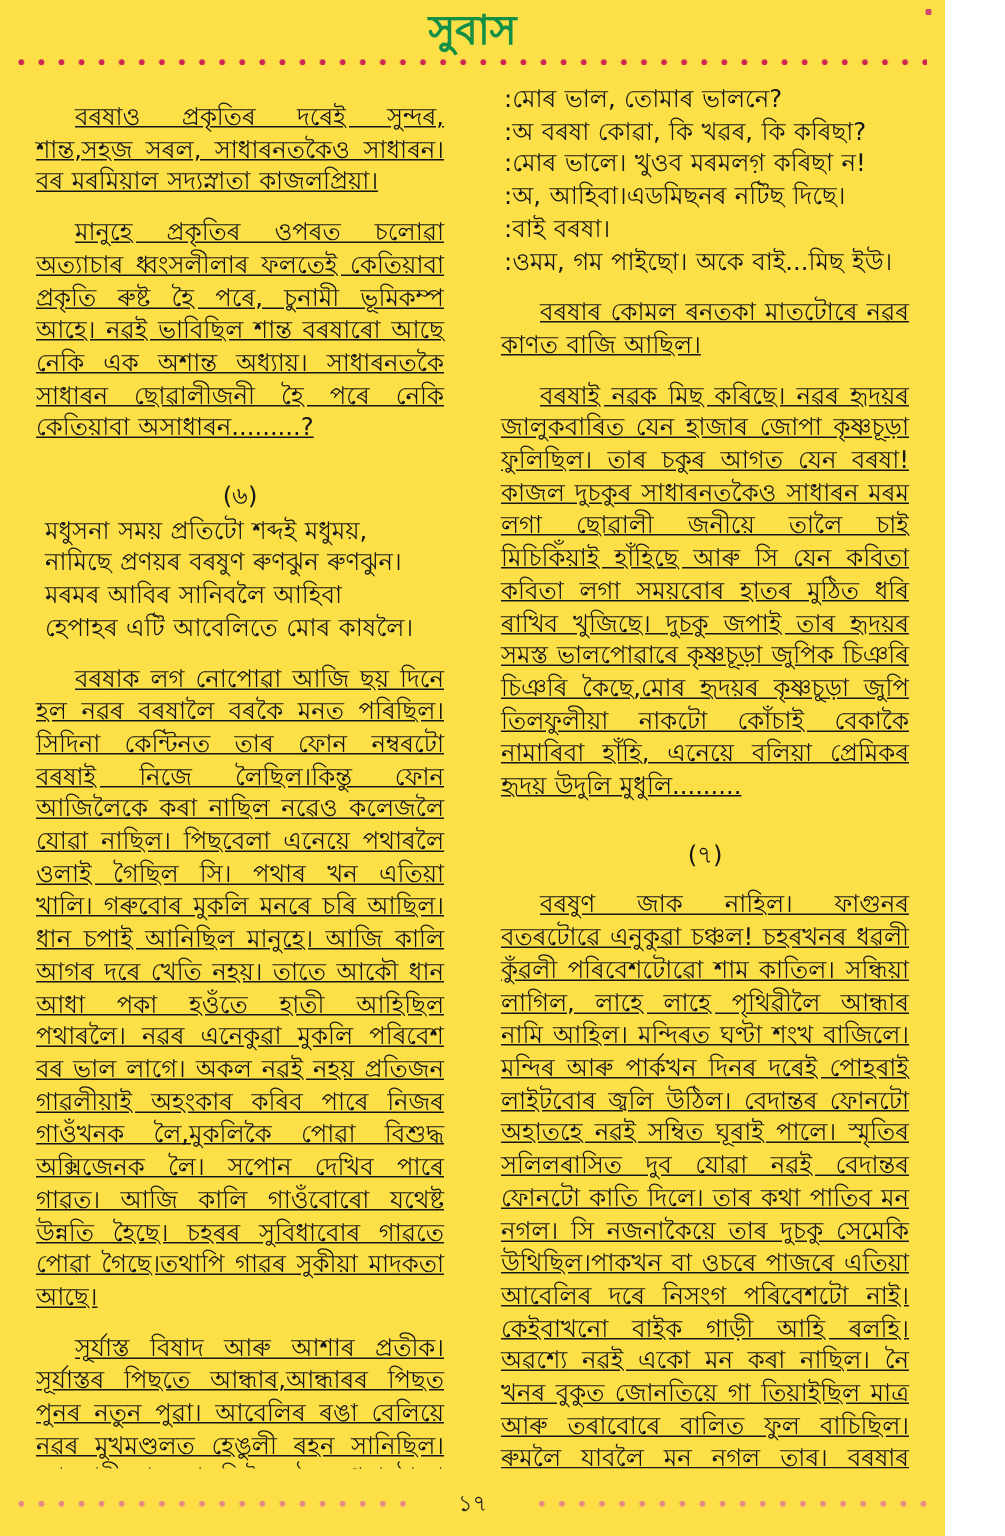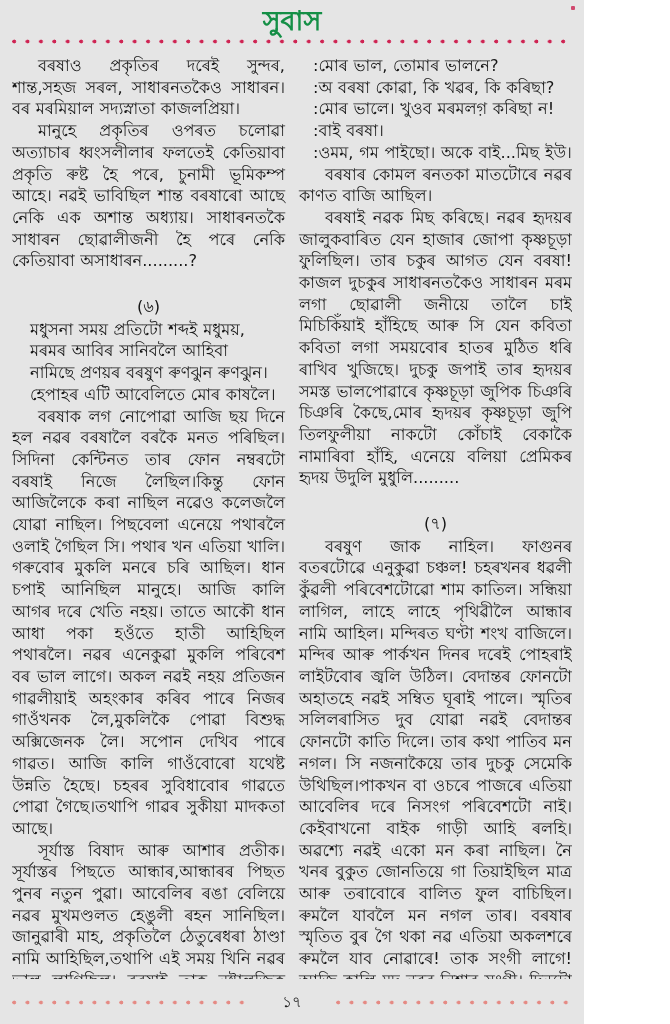--- a/index.html
+++ b/index.html
@@ -3,24 +3,24 @@
 <meta charset="utf-8">
 <style>
   html, body { margin: 0; padding: 0; background: #ffffff; }
   body {
     width: 670px; height: 1024px; overflow: hidden;
     font-family: "DejaVu Sans", "Liberation Sans", sans-serif;
     color: #161616;
   }
   .page {
     position: relative;
-    width: 584px; height: 1024px;
+    width: 630px; height: 1024px;
     box-sizing: border-box;
     padding: 5px 12px 0 12px;
-    background: #e5e5e5;
+    background: #fde047;
   }
   .title {
     margin: 0; text-align: center;
     color: #148f46;
     font-size: 27px; line-height: 31px; font-weight: 600;
   }
   .dot-rule {
     height: 5px; margin-top: 3px;
     background-image: radial-gradient(circle at 2.2px 2.5px, #cf2453 1.7px, transparent 2.2px);
     background-size: 13.4px 5px;
@@ -34,21 +34,21 @@
     display: flex; gap: 14px;
     margin-top: 11px;
     height: 924px; overflow: hidden;
   }
   .col {
     flex: 1 1 0; min-width: 0;
     text-align: justify;
     font-size: 16.2px; line-height: 21.7px;
     word-spacing: 0.5px;
   }
-  .para { margin: 0; text-indent: 26px; }
+  .para { margin: 12px; text-indent: 26px; text-decoration: underline; }
   .para.cont { text-indent: 0; }
   .section-head { text-align: center; margin: 24px 0 1px 0; }
   .verse .vline, .dialogue .vline { text-align: left; }
   .verse .vline { text-indent: 18px; }
   .dialogue .vline { text-indent: 14px; }
   .footer {
     position: absolute; left: 12px; right: 12px; bottom: 14px;
     display: flex; align-items: center;
   }
   .footer .dot-rule {
@@ -69,32 +69,33 @@
     <h1 class="title">সুবাস</h1>
     <div class="dot-rule"></div>
   </header>
   <main class="columns">
     <section class="col" id="col-left">
         <p class="para">বৰষাও প্ৰকৃতিৰ দৰেই সুন্দৰ, শান্ত,সহজ সৰল, সাধাৰনতকৈও সাধাৰন। বৰ মৰমিয়াল সদ্যস্নাতা কাজলপ্ৰিয়া।</p>
         <p class="para">মানুহে প্ৰকৃতিৰ ওপৰত চলোৱা অত্যাচাৰ ধ্বংসলীলাৰ ফলতেই কেতিয়াবা প্ৰকৃতি ৰুষ্ট হৈ পৰে, চুনামী ভূমিকম্প আহে। নৱই ভাবিছিল শান্ত বৰষাৰো আছে নেকি এক অশান্ত অধ্যায়। সাধাৰনতকৈ সাধাৰন ছোৱালীজনী হৈ পৰে নেকি কেতিয়াবা অসাধাৰন.........?</p>
         <div class="section-head">(৬)</div>
         <div class="verse">
           <div class="vline">মধুসনা সময় প্ৰতিটো শব্দই মধুময়,</div>
+          <div class="vline">নামিছে প্ৰণয়ৰ বৰষুণ ৰুণঝুন ৰুণঝুন।</div>
           <div class="vline">মৰমৰ আবিৰ সানিবলৈ আহিবা</div>
-          <div class="vline">নামিছে প্ৰণয়ৰ বৰষুণ ৰুণঝুন ৰুণঝুন।</div>
           <div class="vline">হেপাহৰ এটি আবেলিতে মোৰ কাষলৈ।</div>
         </div>
         <p class="para">বৰষাক লগ নোপোৱা আজি ছয় দিনে হল নৱৰ বৰষালৈ বৰকৈ মনত পৰিছিল। সিদিনা কেন্টিনত তাৰ ফোন নম্বৰটো বৰষাই নিজে লৈছিল।কিন্তু ফোন আজিলৈকে কৰা নাছিল নৱেও কলেজলৈ যোৱা নাছিল। পিছবেলা এনেয়ে পথাৰলৈ ওলাই গৈছিল সি। পথাৰ খন এতিয়া খালি। গৰুবোৰ মুকলি মনৰে চৰি আছিল। ধান চপাই আনিছিল মানুহে। আজি কালি আগৰ দৰে খেতি নহয়। তাতে আকৌ ধান আধা পকা হওঁতে হাতী আহিছিল পথাৰলৈ। নৱৰ এনেকুৱা মুকলি পৰিবেশ বৰ ভাল লাগে। অকল নৱই নহয় প্ৰতিজন গাৱলীয়াই অহংকাৰ কৰিব পাৰে নিজৰ গাওঁখনক লৈ,মুকলিকৈ পোৱা বিশুদ্ধ অক্সিজেনক লৈ। সপোন দেখিব পাৰে গাৱত। আজি কালি গাওঁবোৰো যথেষ্ট উন্নতি হৈছে। চহৰৰ সুবিধাবোৰ গাৱতে পোৱা গৈছে।তথাপি গাৱৰ সুকীয়া মাদকতা আছে।</p>
         <p class="para">সূৰ্যাস্ত বিষাদ আৰু আশাৰ প্ৰতীক। সূৰ্যাস্তৰ পিছতে আন্ধাৰ,আন্ধাৰৰ পিছত পুনৰ নতুন পুৱা। আবেলিৰ ৰঙা বেলিয়ে নৱৰ মুখমণ্ডলত হেঙুলী ৰহন সানিছিল।জানুৱাৰী মাহ, প্ৰকৃতিলৈ ঠেতুৰেধৰা ঠাণ্ডা নামি আহিছিল,তথাপি এই সময় খিনি নৱৰ ভাল লাগিছিল। বৰষাই তাক নষ্টালজিক কৰি তুলিছিল।একপক্ষীয় ভাবেই সি বৰষাক বহুত বেছি ভাল পাই পেলাইছিল। নৱৰ বুকুৰ অৰণ্য চিৰসেওঁজ, মনৰ গীটাৰত নতুন নতুন সুৰ আৰু ভাষাবোৰ হৈছিল কবিতা কবিতা।</p>
       </section>
     <section class="col" id="col-right">
         <div class="dialogue">
           <div class="vline">:মোৰ ভাল, তোমাৰ ভালনে?</div>
           <div class="vline">:অ বৰষা কোৱা, কি খৱৰ, কি কৰিছা?</div>
           <div class="vline">:মোৰ ভালে। খুওব মৰমলগ় কৰিছা ন!</div>
+          <div class="vline">:অ, আহিবা।এডমিছনৰ নটিছ দিছে।</div>
           <div class="vline">:বাই বৰষা।</div>
           <div class="vline">:ওমম, গম পাইছো। অকে বাই...মিছ ইউ।</div>
         </div>
         <p class="para">বৰষাৰ কোমল ৰনতকা মাতটোৰে নৱৰ কাণত বাজি আছিল।</p>
         <p class="para">বৰষাই নৱক মিছ কৰিছে। নৱৰ হৃদয়ৰ জালুকবাৰিত যেন হাজাৰ জোপা কৃষ্ণচূড়া ফুলিছিল। তাৰ চকুৰ আগত যেন বৰষা! কাজল দুচকুৰ সাধাৰনতকৈও সাধাৰন মৰম লগা ছোৱালী জনীয়ে তালৈ চাই মিচিকিঁয়াই হাঁহিছে আৰু সি যেন কবিতা কবিতা লগা সময়বোৰ হাতৰ মুঠিত ধৰি ৰাখিব খুজিছে। দুচকু জপাই তাৰ হৃদয়ৰ সমস্ত ভালপোৱাৰে কৃষ্ণচূড়া জুপিক চিঞৰি চিঞৰি কৈছে,মোৰ হৃদয়ৰ কৃষ্ণচূড়া জুপি তিলফুলীয়া নাকটো কোঁচাই বেকাকৈ নামাৰিবা হাঁহি, এনেয়ে বলিয়া প্ৰেমিকৰ হৃদয় উদুলি মুধুলি.........</p>
         <div class="section-head">(৭)</div>
         <p class="para">বৰষুণ জাক নাহিল। ফাগুনৰ বতৰটোৱে এনুকুৱা চঞ্চল! চহৰখনৰ ধৱলী কুঁৱলী পৰিবেশটোৱো শাম কাতিল। সন্ধিয়া লাগিল, লাহে লাহে পৃথিৱীলৈ আন্ধাৰ নামি আহিল। মন্দিৰত ঘণ্টা শংখ বাজিলে।মন্দিৰ আৰু পাৰ্কখন দিনৰ দৰেই পোহৰাই লাইটবোৰ জ্বলি উঠিল। বেদান্তৰ ফোনটো অহাতহে নৱই সম্বিত ঘূৰাই পালে। স্মৃতিৰ সলিলৰাসিত দুব যোৱা নৱই বেদান্তৰ ফোনটো কাতি দিলে। তাৰ কথা পাতিব মন নগল। সি নজনাকৈয়ে তাৰ দুচকু সেমেকি উথিছিল।পাকখন বা ওচৰে পাজৰে এতিয়া আবেলিৰ দৰে নিসংগ পৰিবেশটো নাই। কেইবাখনো বাইক গাড়ী আহি ৰলহি। অৱশ্যে নৱই একো মন কৰা নাছিল। নৈ খনৰ বুকুত জোনতিয়ে গা তিয়াইছিল মাত্ৰ আৰু তৰাবোৰে বালিত ফুল বাচিছিল। ৰুমলৈ যাবলৈ মন নগল তাৰ। বৰষাৰ স্মৃতিত বুৰ গৈ থকা নৱ এতিয়া অকলশৰে ৰুমলৈ যাব নোৱাৰে! তাক সংগী লাগে! আজি কালি মদ নৱৰ নিশাৰ সংগী। দিনটো কামৰ মাজত পাৰ কৰে যদিও ৰাতি বৰষাৰ মুখখনে তাক আমনি কৰে সেয়ে মদক সংগী কৰি লৈছে সি। আজি ২য় শনিবাৰ যদিও ৰুমতে আছিল । বন্ধ পালেও সি ঘৰলৈ যাব নিবিছাৰে। নৱ গনেশঘাটৰ পৰা পোনে পোনে ফ্লৰালৈ আহিল। নিয়ন লাইটৰ এখন মায়াময় পৃথিৱীলৈ। যিখন পৃথিৱীলৈ আহিলে দুখবোৰ সাময়িক ভাবে হে পাহৰি</p>
       </section>
   </main>
   <footer class="footer">

